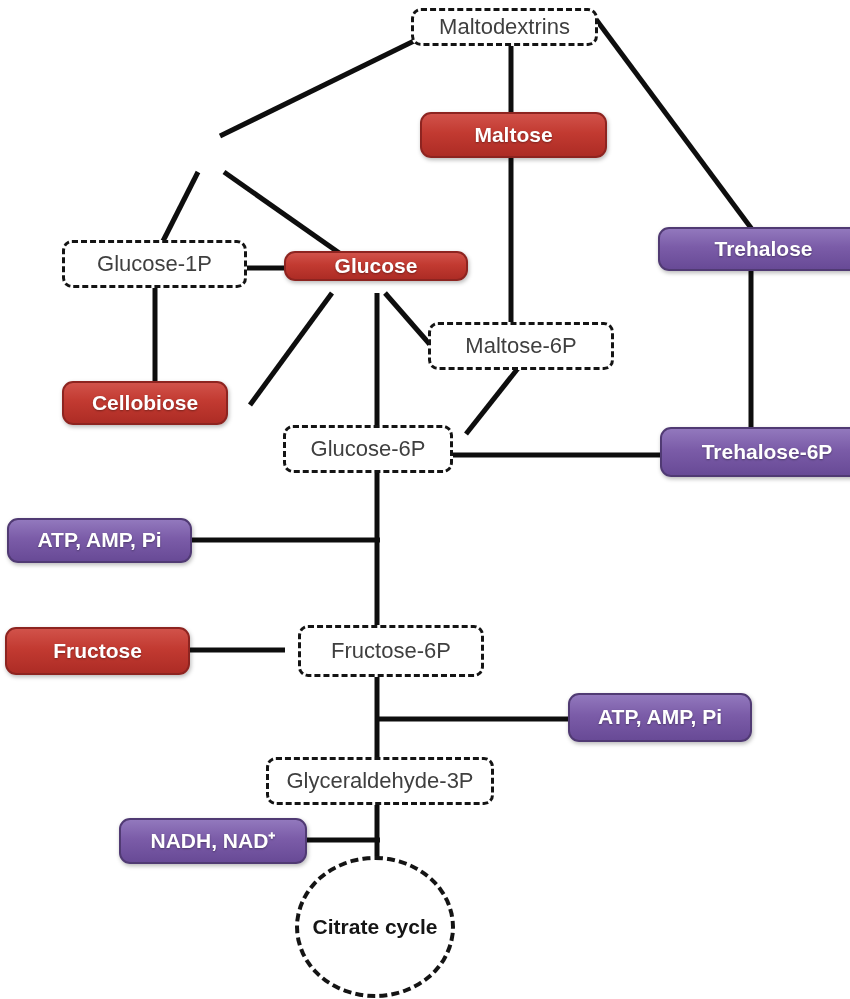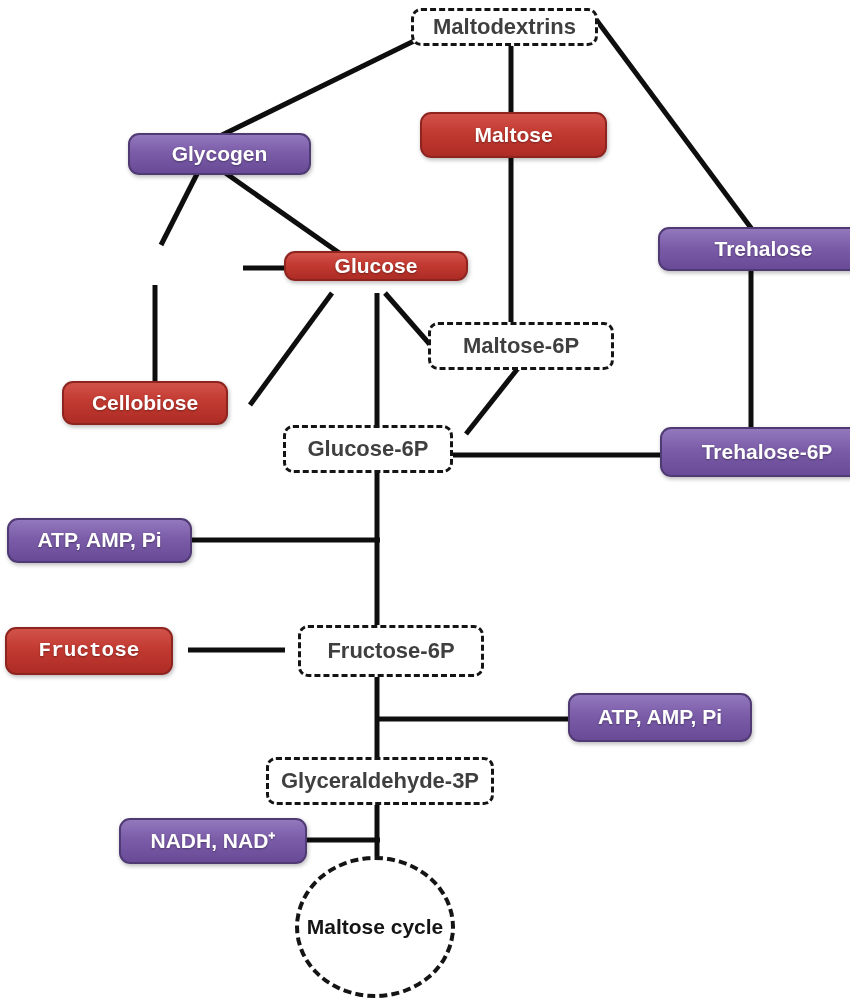--- a/index.html
+++ b/index.html
@@ -36,21 +36,21 @@
   .node.purple {
     background: linear-gradient(180deg, #9278bd 0%, #7b5ca8 45%, #684a96 100%);
     border: 2px solid #503a73;
   }
   .node.dashed {
     background: #ffffff;
     border: 3px dashed #141414;
     border-radius: 10px;
     color: #3f3f3f;
     font-size: 22px;
-    font-weight: 700;
+    font-weight: 400;
   }
   .node.circle {
     background: #ffffff;
     border: 4px dashed #141414;
     border-radius: 50%;
     color: #151515;
     font-weight: bold;
     font-size: 21px;
   }
 </style>
@@ -82,32 +82,32 @@
       <line x1="377" y1="719" x2="571" y2="719"></line>
       <line x1="377" y1="801" x2="377" y2="860"></line>
       <line x1="290" y1="840" x2="380" y2="840"></line>
     </g>
   </svg>
 
   <div class="node dashed" style="left:411px; top:8px;  width:187px; height:38px;">
     <span>Maltodextrins</span>
   </div>
 
-  <div class="node solid purple" style="left:128px; top:133px; width:183px; height:42px;">
-    <span>Glycogen</span>
-  </div>
 
   <div class="node solid red" style="left:420px; top:112px; width:187px; height:46px;">
     <span>Maltose</span>
   </div>
 
   <div class="node solid purple" style="left:658px; top:227px; width:211px; height:44px;">
     <span>Trehalose</span>
   </div>
 
+  <div class="node dashed" style="left:62px; top:240px; width:185px; height:48px;">
+    <span>Glucose-1P</span>
+  </div>
 
   <div class="node solid red" style="left:284px; top:251px; width:184px; height:30px;">
     <span>Glucose</span>
   </div>
 
   <div class="node dashed" style="left:428px; top:322px; width:186px; height:48px;">
     <span>Maltose-6P</span>
   </div>
 
   <div class="node solid red" style="left:62px; top:381px; width:166px; height:44px;">
@@ -119,37 +119,37 @@
   </div>
 
   <div class="node solid purple" style="left:660px; top:427px; width:214px; height:50px;">
     <span>Trehalose-6P</span>
   </div>
 
   <div class="node solid purple" style="left:7px; top:518px; width:185px; height:45px;">
     <span>ATP, AMP, Pi</span>
   </div>
 
-  <div class="node solid red" style="left:5px; top:627px; width:168px; height:48px;font-family:Liberation Mono, monospace;">
+  <div class="node solid red" style="left:5px; top:627px; width:185px; height:48px;">
     <span>Fructose</span>
   </div>
 
   <div class="node dashed" style="left:298px; top:625px; width:186px; height:52px;">
     <span>Fructose-6P</span>
   </div>
 
   <div class="node solid purple" style="left:568px; top:693px; width:184px; height:49px;">
     <span>ATP, AMP, Pi</span>
   </div>
 
   <div class="node dashed" style="left:266px; top:757px; width:228px; height:48px;">
     <span>Glyceraldehyde-3P</span>
   </div>
 
   <div class="node solid purple" style="left:105px; top:818px; width:188px; height:46px;margin-left:14px;">
     <span>NADH, NAD⁺</span>
   </div>
 
   <div class="node circle" style="left:295px; top:856px; width:160px; height:142px;">
-    <span>Maltose cycle</span>
+    <span>Citrate cycle</span>
   </div>
 
 </div>
 
 </body></html>

